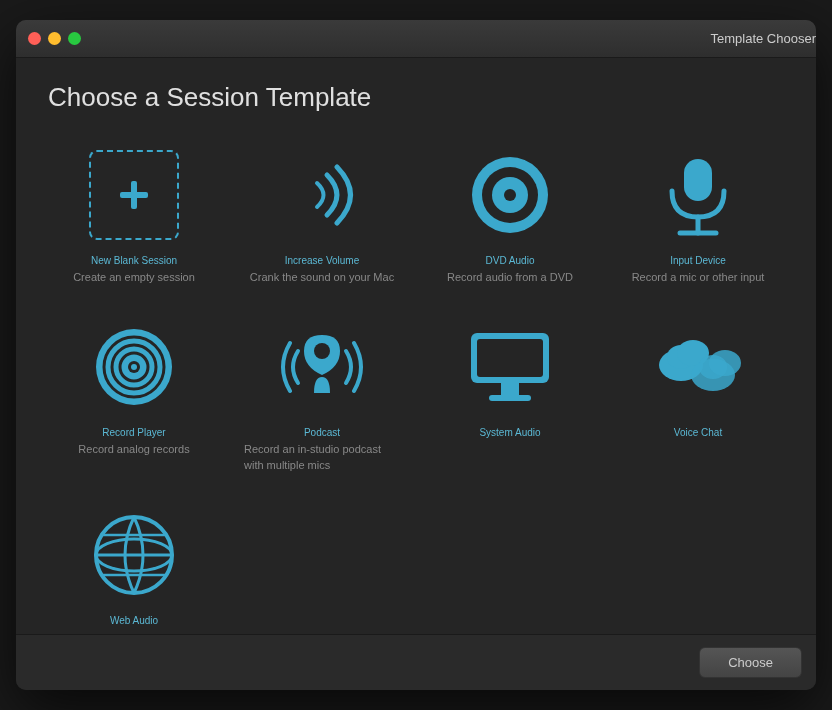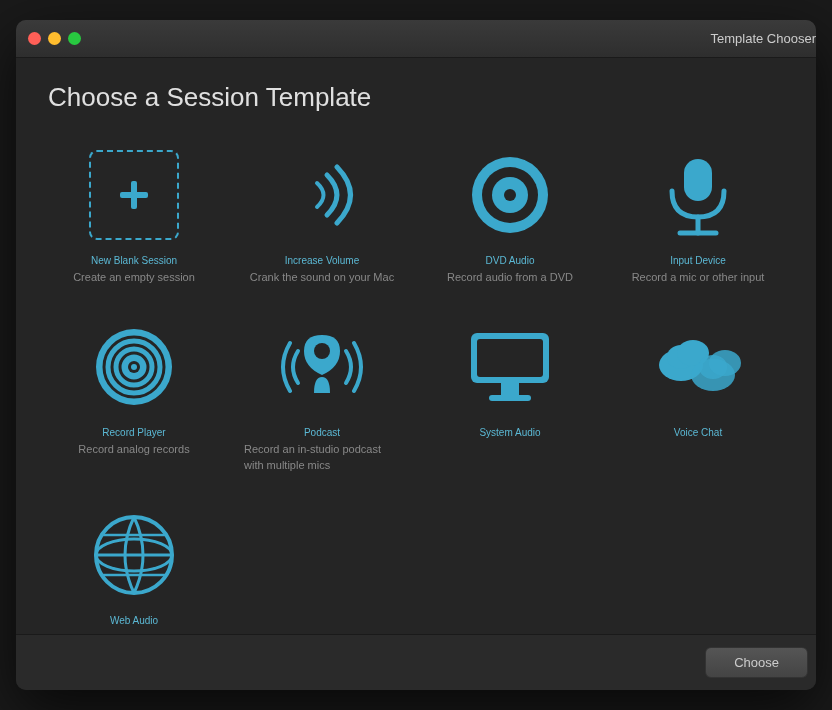--- a/index.html
+++ b/index.html
@@ -113,21 +113,21 @@
       line-height: 1.4;
     }
 
     .footer {
       height: 56px;
       background: #2a2a2a;
       border-top: 1px solid #1a1a1a;
       display: flex;
       align-items: center;
       justify-content: flex-end;
-      padding: 0 8px;
+      padding: 0 14px;
       flex-shrink: 0;
     }
 
     .choose-btn {
       background: linear-gradient(to bottom, #555, #444);
       color: #ccc;
       border: 1px solid #333;
       border-radius: 6px;
       padding: 7px 28px;
       font-size: 13px;

